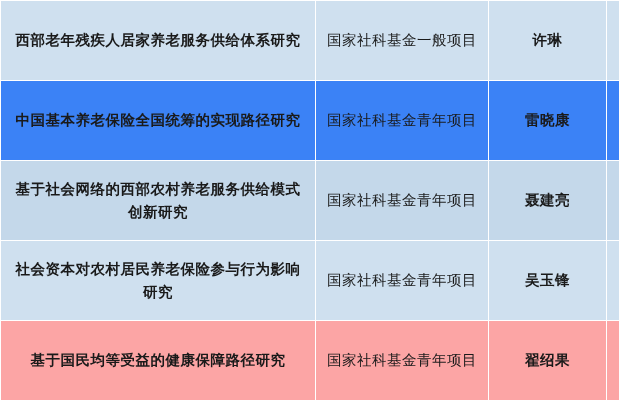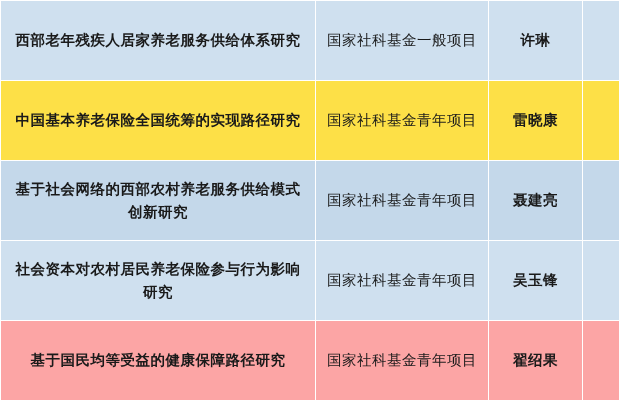--- a/index.html
+++ b/index.html
@@ -39,34 +39,34 @@
   }
   td.col-fund {
     width: 152px;
     padding: 6px 10px;
     font-size: 14.5px;
     letter-spacing: 0.5px;
     font-family: Liberation Serif, serif;
   }
   td.col-person {
     width: 85px;
-    padding: 6px 4px;
+    padding: 6px 16px;
     font-size: 14.5px;
     font-weight: bold;
     letter-spacing: 0.5px;
     margin-left: 21px;
   }
   td.col-year {
     width: 92px;
     padding: 6px 6px;
     font-size: 15px;
     font-family: "Liberation Serif", serif;
   }
   tr.row-0 td { background: #cfe0ef; }
-  tr.row-1 td { background: #fde047; }
+  tr.row-1 td { background: #3b82f6; }
   tr.row-2 td { background: #c4d8ea; }
   tr.row-3 td { background: #cfe0ef; }
   tr.row-4 td { background: #fca5a5; }
 
   tr.research-row { height: 80px; }
   .cell-text { display: block; }
 </style>
 </head>
 <body>
 

